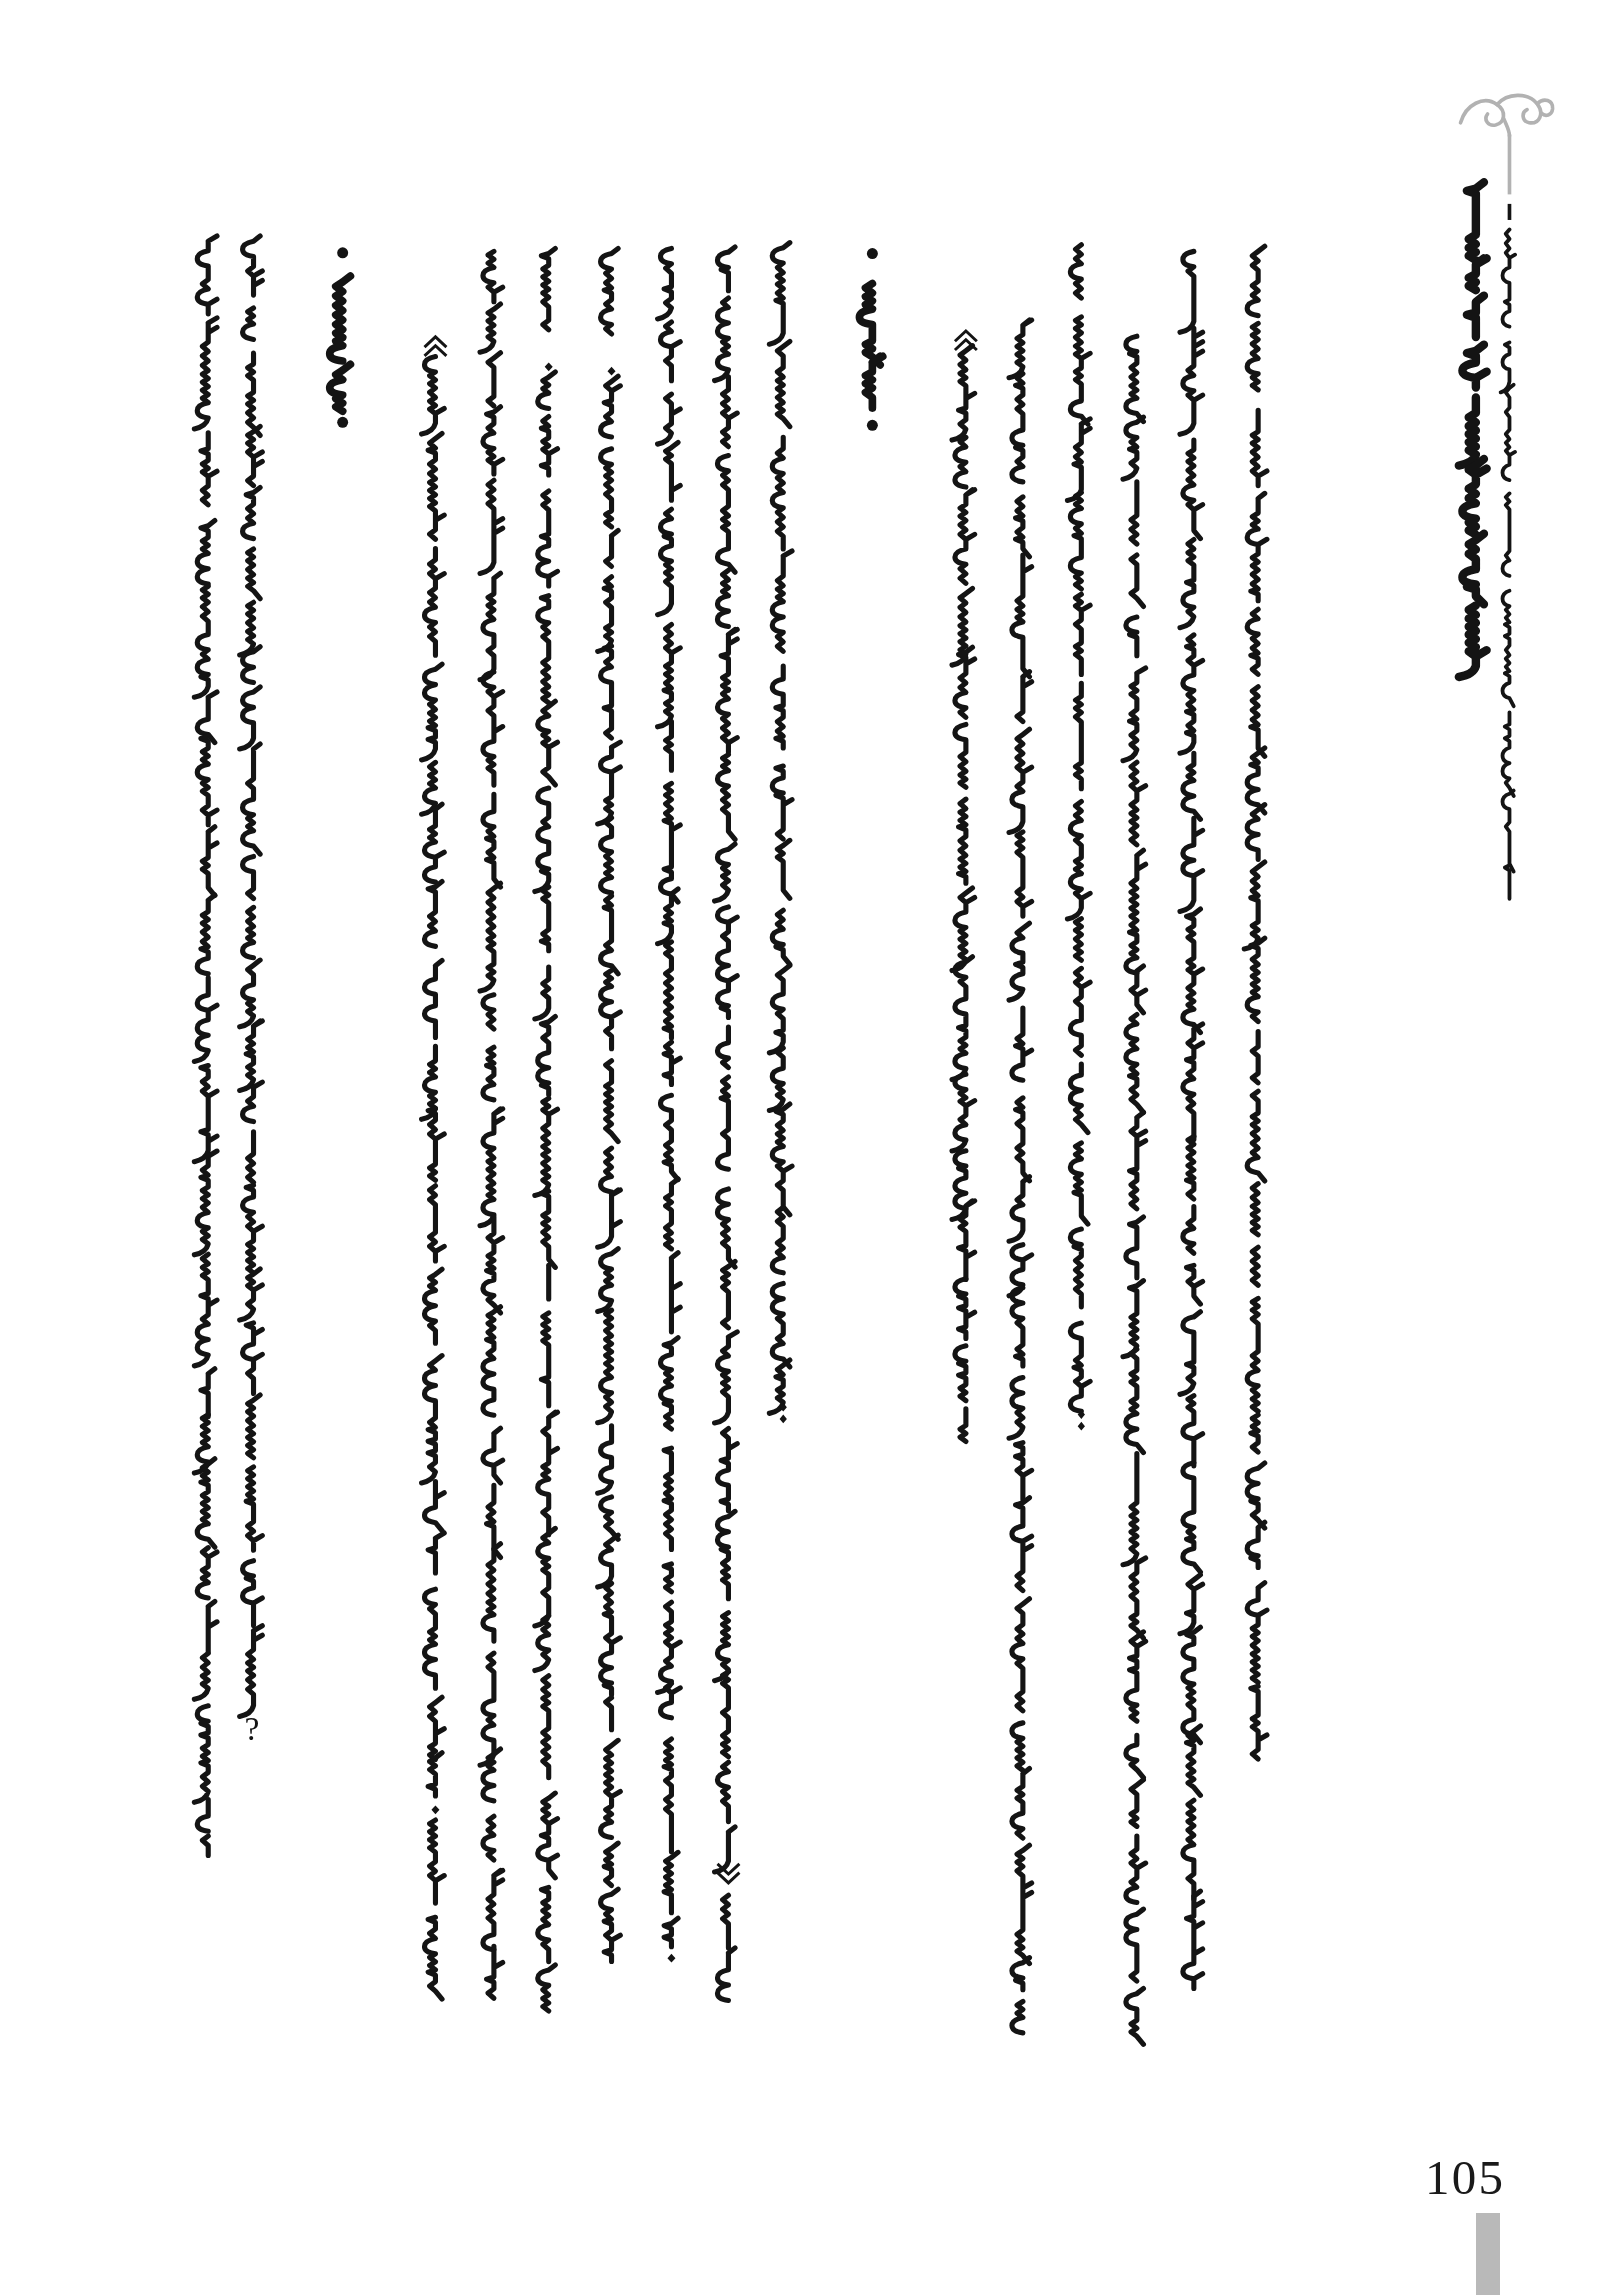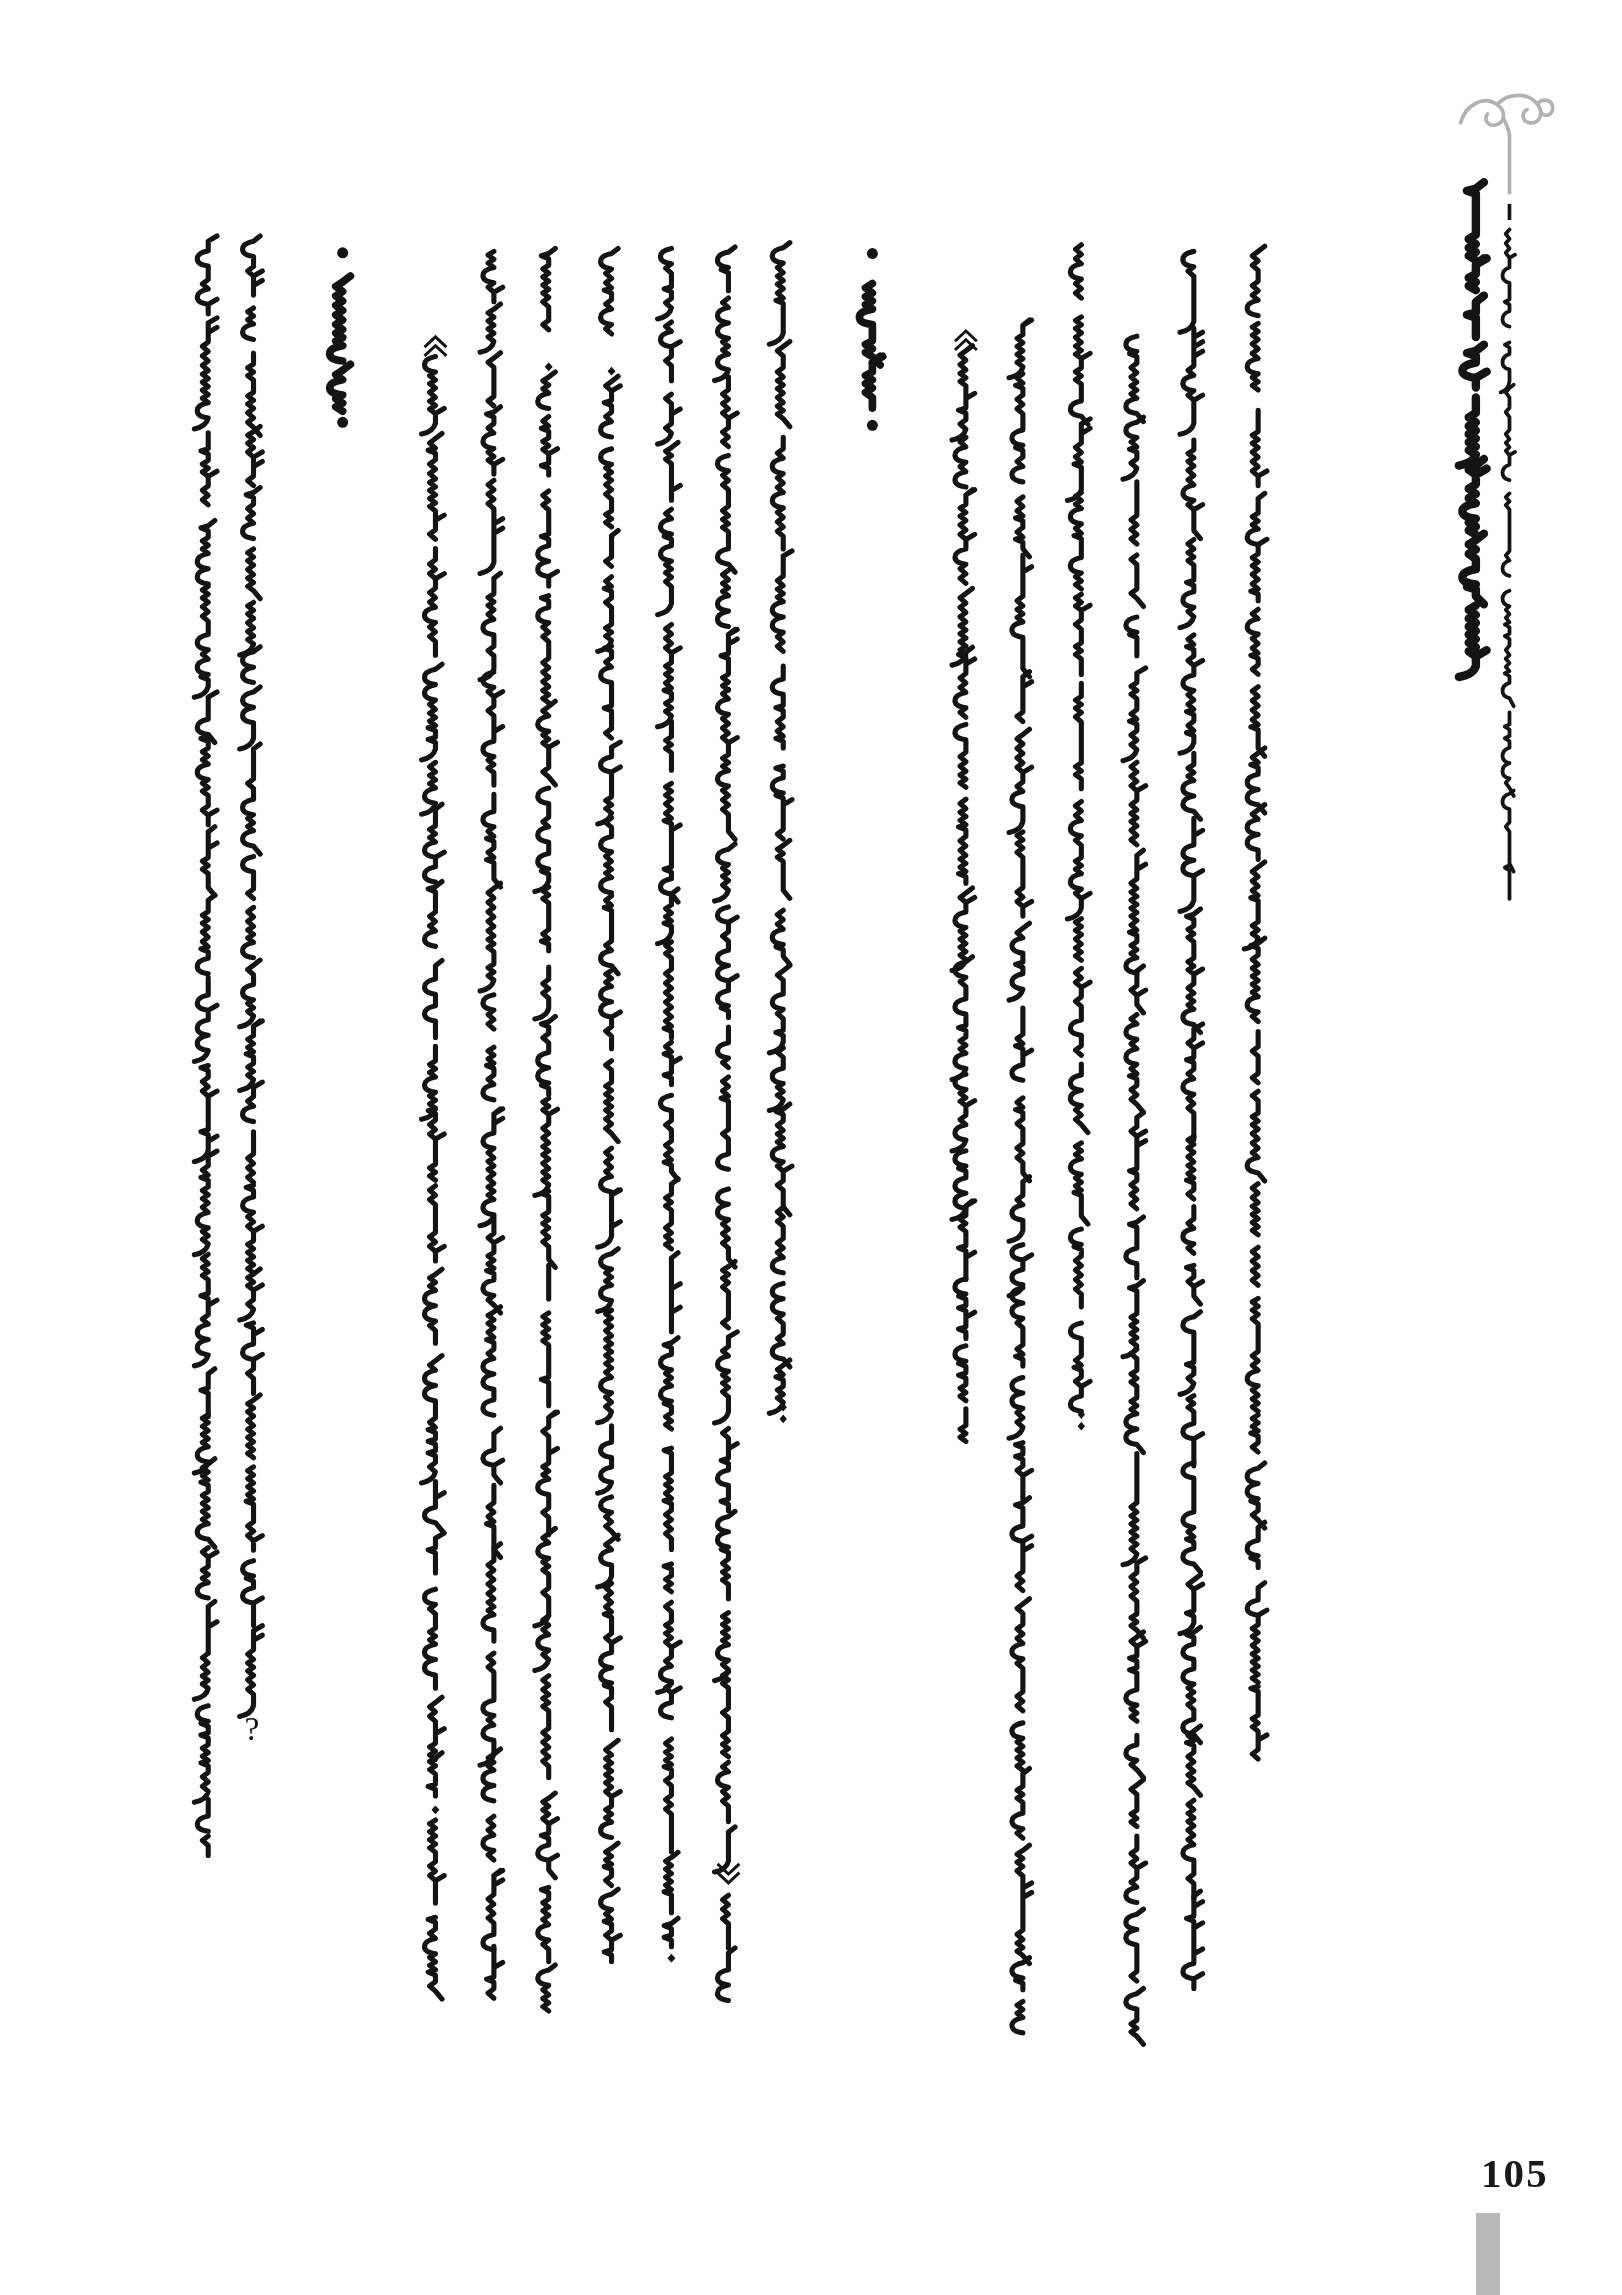--- a/index.html
+++ b/index.html
@@ -7,26 +7,25 @@
     position:relative;
     width:1622px;height:2295px;
     background:#ffffff;
     overflow:hidden;
     font-family:"Liberation Serif", serif;
   }
   #script-canvas{position:absolute;left:0;top:0;}
   .page-number{
     position:absolute;
     left:1425px;top:2149px;width:124px;
-    text-align:right;
+    text-align:left;
     font-family:"Liberation Serif", serif;
-    font-size:41px;
+    font-size:49px;
     letter-spacing:2.2px;
     color:#1a1a1a;
-    font-weight:bold;
   }
   .footer-bar{
     position:absolute;
     left:1476px;top:2213px;
     width:24px;height:83px;
   }
 </style>
 </head>
 <body>
 

